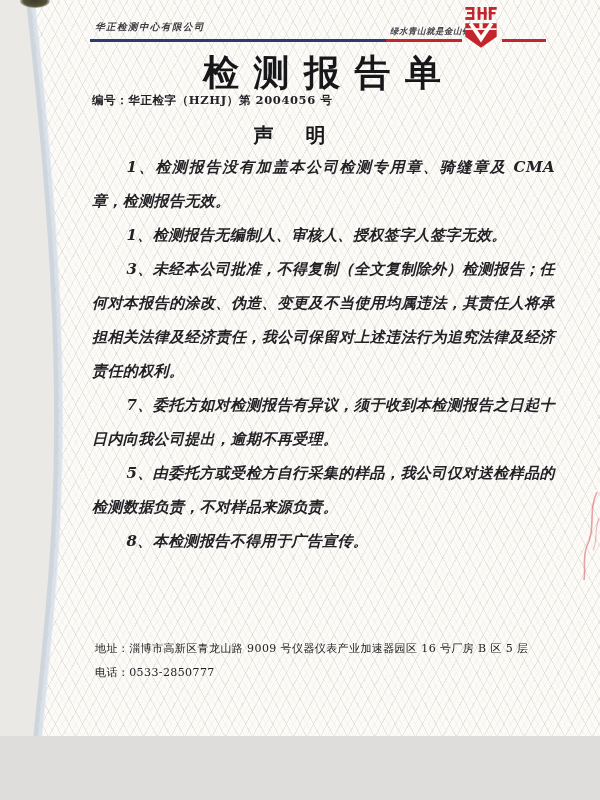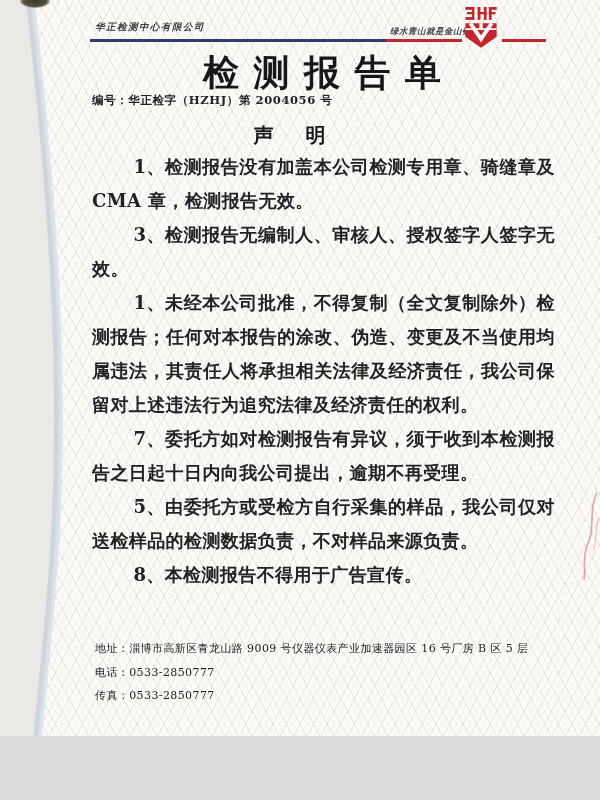--- a/index.html
+++ b/index.html
@@ -61,25 +61,26 @@
     position:absolute;left:60px;top:122px;width:465px;
     text-align:center;
     font-size:20px;font-weight:700;color:#17171a;
     letter-spacing:6px;
   }
   .decl-list{
     position:absolute;left:92px;top:150px;width:463px;
   }
   .decl-item{
     margin:0;
-    font-size:18px;line-height:34px;
+    font-size:15px;line-height:34px;
     color:#222226;font-weight:600;
     letter-spacing:0.4px;
     text-indent:2.3em;
     text-align:justify;
+    font-style:italic;
   }
   .footer{
     position:absolute;left:95px;top:637px;width:470px;
   }
   .footer p{
     margin:0;font-size:11px;line-height:23.5px;
     color:#222226;font-weight:400;letter-spacing:0.4px;
     white-space:nowrap;
   }
   .page-indicator{
@@ -132,31 +133,30 @@
 
     <div class="report-title">检 测 报 告 单</div>
 
     <div class="report-no"><span>编号：</span><span>华正检字（HZHJ）第 2004056 号</span></div>
   </div>
 
   <div class="decl-heading">声　明</div>
 
   <div class="decl-list">
       <p class="decl-item">1、检测报告没有加盖本公司检测专用章、骑缝章及 CMA 章，检测报告无效。</p>
-      <p class="decl-item">3、检测报告无编制人、审核人、授权签字人签字无效。</p>
-      <p class="decl-item">1、未经本公司批准，不得复制（全文复制除外）检测报告；任何对本报告的涂改、伪造、变更及不当使用均属违法，其责任人将承担相关法律及经济责任，我公司保留对上述违法行为追究法律及经济责任的权利。</p>
+      <p class="decl-item">1、检测报告无编制人、审核人、授权签字人签字无效。</p>
+      <p class="decl-item">3、未经本公司批准，不得复制（全文复制除外）检测报告；任何对本报告的涂改、伪造、变更及不当使用均属违法，其责任人将承担相关法律及经济责任，我公司保留对上述违法行为追究法律及经济责任的权利。</p>
       <p class="decl-item">7、委托方如对检测报告有异议，须于收到本检测报告之日起十日内向我公司提出，逾期不再受理。</p>
       <p class="decl-item">5、由委托方或受检方自行采集的样品，我公司仅对送检样品的检测数据负责，不对样品来源负责。</p>
       <p class="decl-item">8、本检测报告不得用于广告宣传。</p>
     </div>
 
   <div class="footer">
     <p><span>地址：</span><span>淄博市高新区青龙山路 9009 号仪器仪表产业加速器园区 16 号厂房 B 区 5 层</span></p>
     <p><span>电话：</span><span>0533-2850777</span></p>
-    <p><span>传真：</span><span>0533-2850777</span></p>
   </div>
 
   <div class="page-indicator">第 6 页 共 6 页</div>
 
   <svg class="stamp-mark" width="40" height="110" viewBox="0 0 40 110">
     <path d="M37,4 C28,22 36,40 27,58 C22,70 26,82 24,92" fill="none" stroke="#d2353c" stroke-width="1.6" stroke-opacity="0.45"></path>
     <path d="M39,30 C34,42 38,52 33,62" fill="none" stroke="#d2353c" stroke-width="1.2" stroke-opacity="0.3"></path>
   </svg>
 
 </div>

